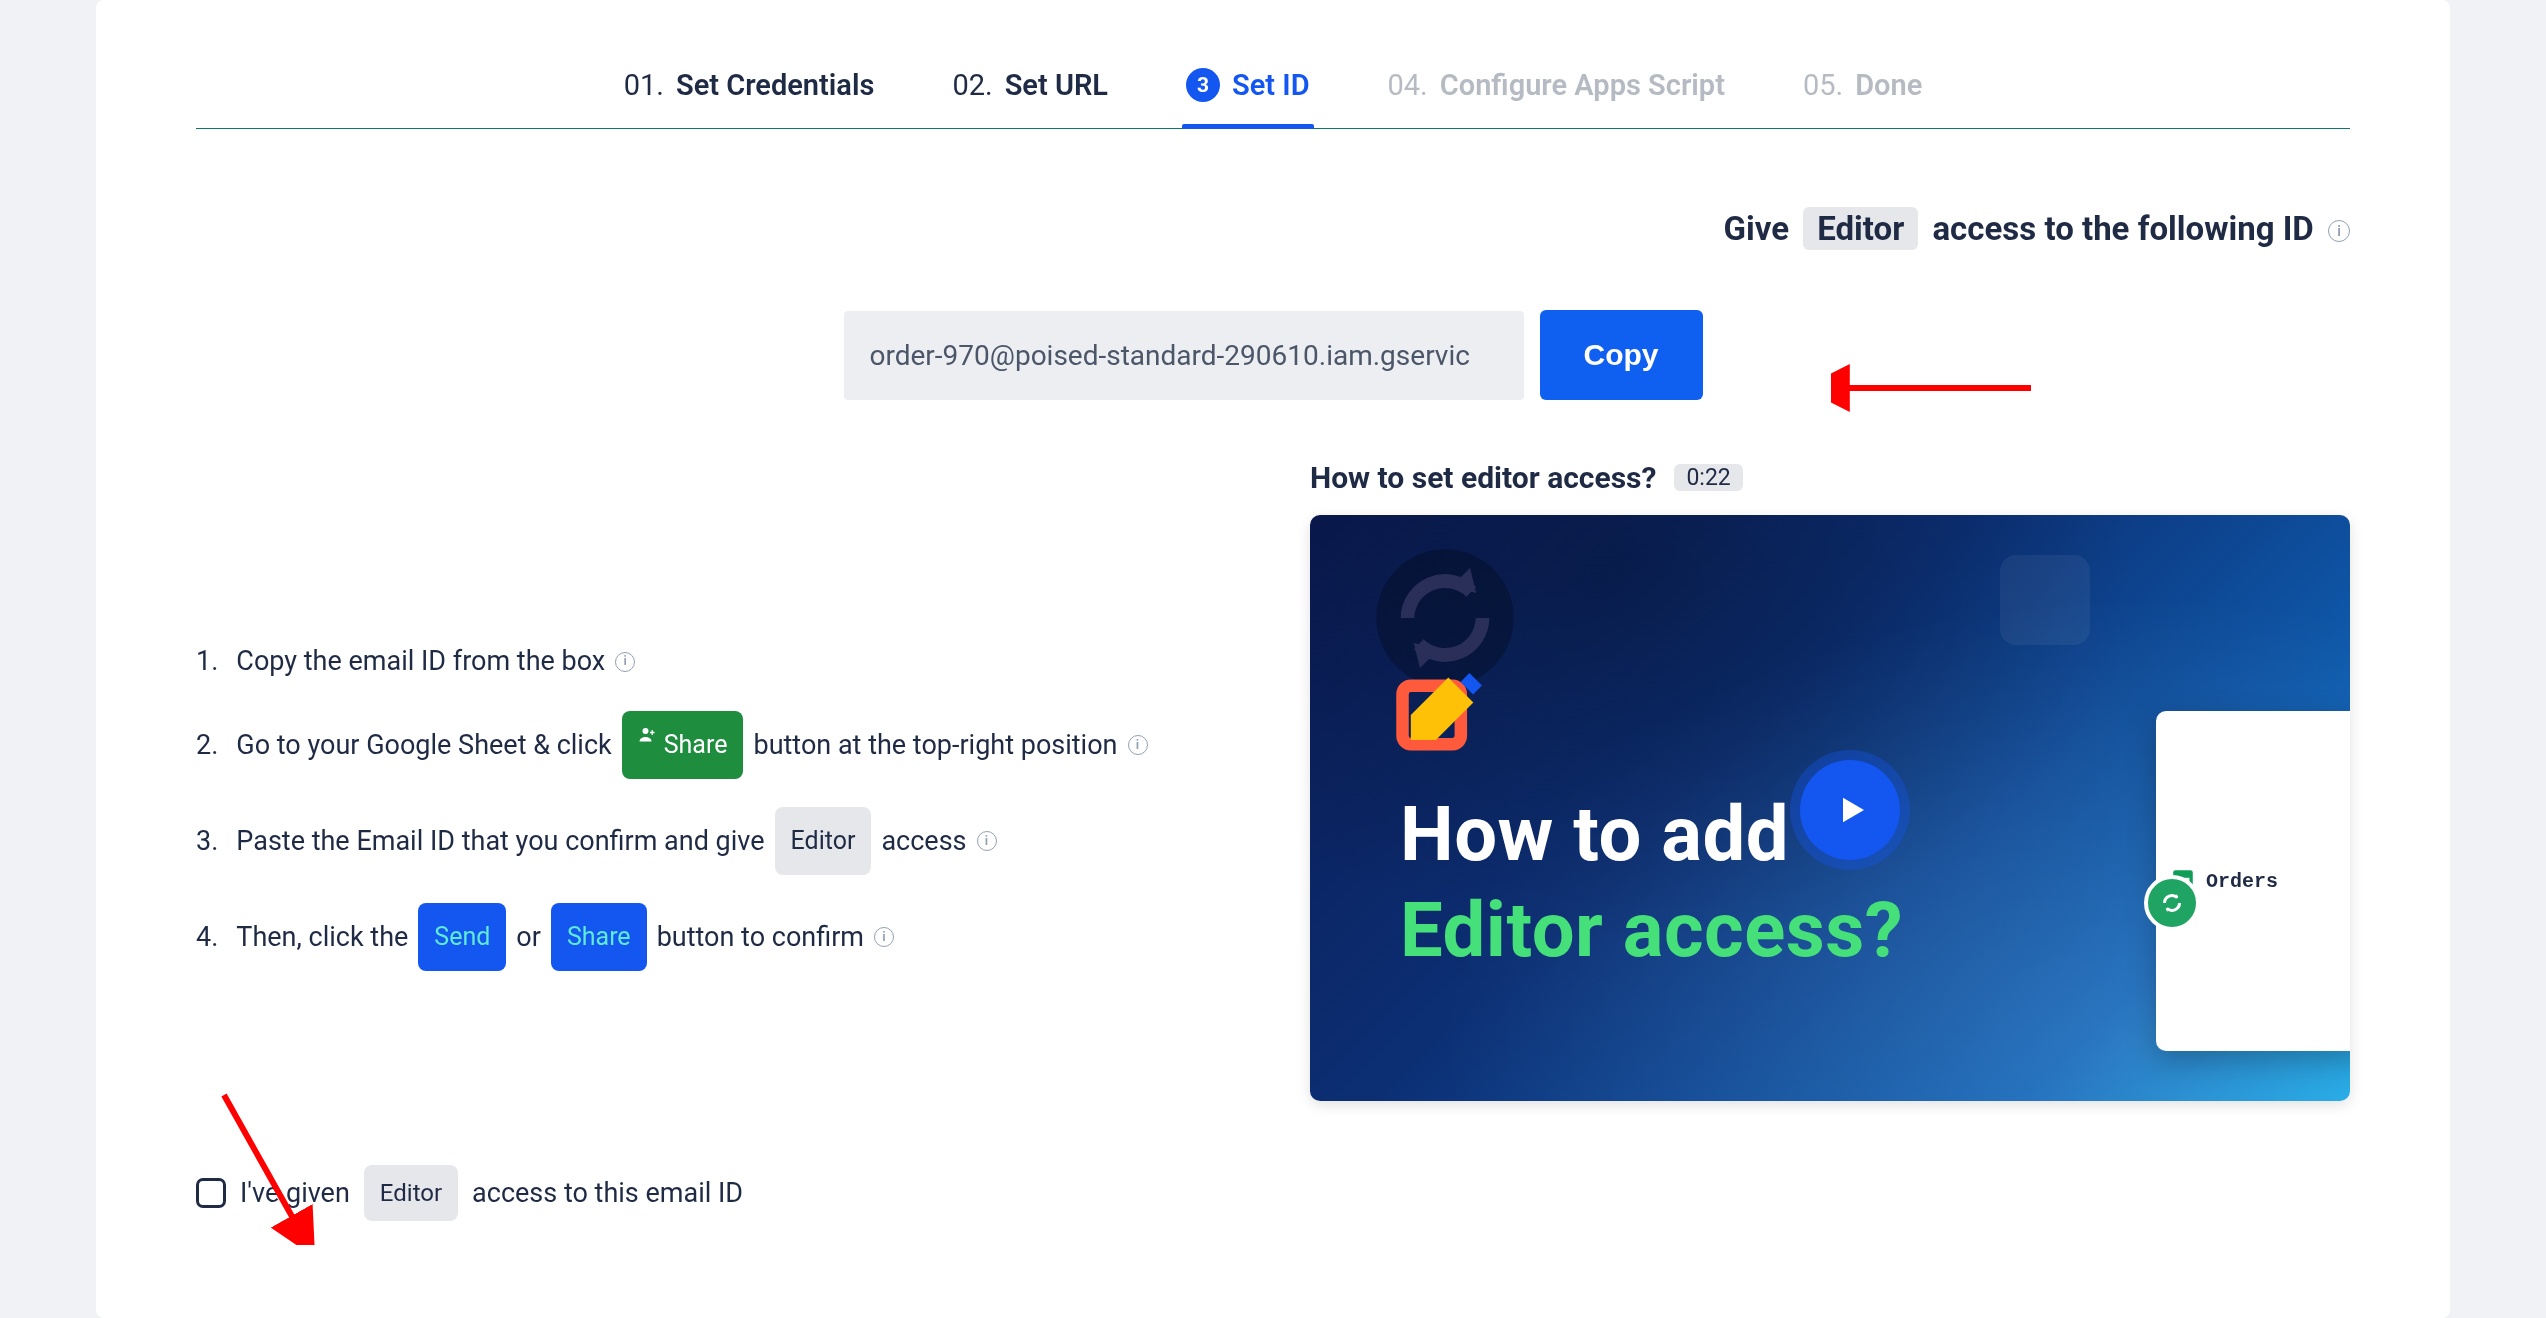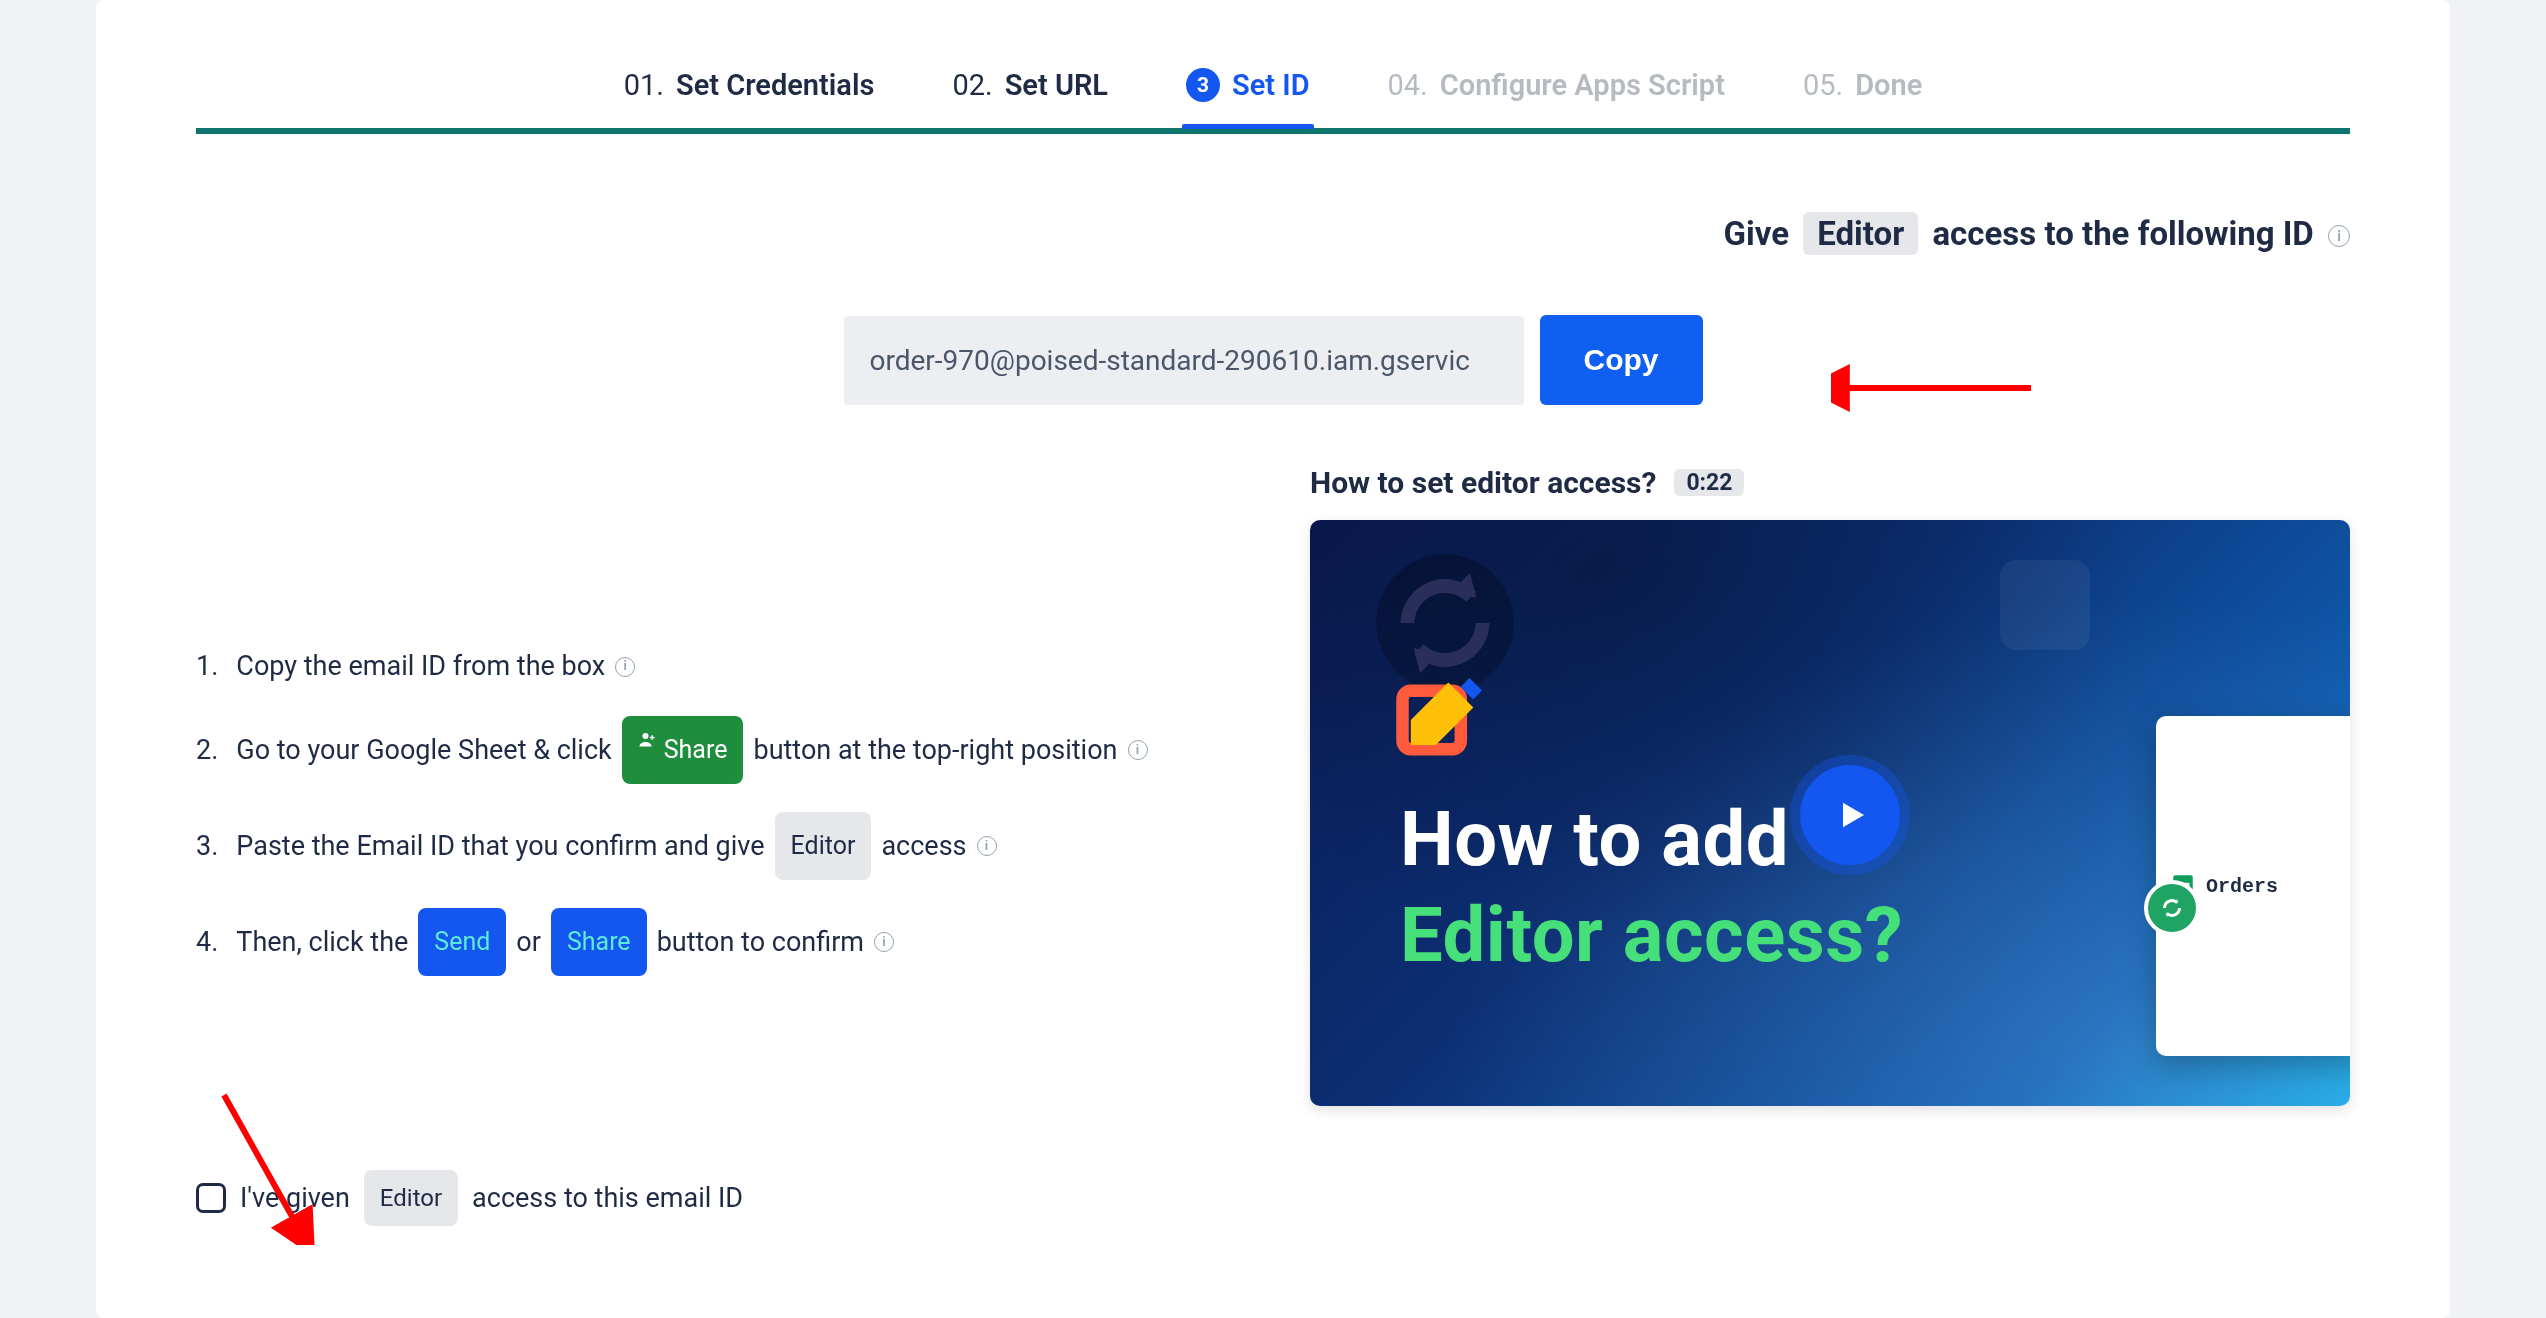--- a/index.html
+++ b/index.html
@@ -22,21 +22,21 @@
     width: 100%;
     min-height: 1318px;
     padding: 50px 100px 40px 100px;
     position: relative;
   }
   
   .stepper {
     display: flex;
     justify-content: center;
     gap: 70px;
-    border-bottom: 6px solid #0f766e;
+    border-bottom: 1px solid #0f766e;
     padding: 0 0 0 0;
   }
   .step {
     display: flex;
     align-items: center;
     gap: 12px;
     padding: 18px 4px 26px 4px;
     font-size: 29px;
     font-weight: 600;
     color: #1f2a44;
@@ -183,21 +183,21 @@
   }
 
   
   .video-title-row {
     display:flex; align-items:center; gap:18px;
     font-size: 30px; font-weight: 700; color:#1f2a44;
     margin-bottom: 20px;
   }
   .duration-pill {
     background:#e5e7eb; color:#1f2a44; border-radius:6px;
-    padding: 0 12px; font-size: 23px; font-weight: 700;
+    padding: 0 12px; font-size: 23px; font-weight: 400;
   }
   .video-thumb {
     width: 1040px; height: 586px;
     border-radius: 10px;
     position: relative;
     overflow: hidden;
     background:
       radial-gradient(ellipse at 30% 10%, rgba(0,0,0,0.25), transparent 50%),
       radial-gradient(ellipse at 80% 90%, rgba(255,255,255,0.12), transparent 60%),
       linear-gradient(135deg, #0a1a52 0%, #0c2f74 40%, #0f63b7 80%, #16a6e5 100%);

